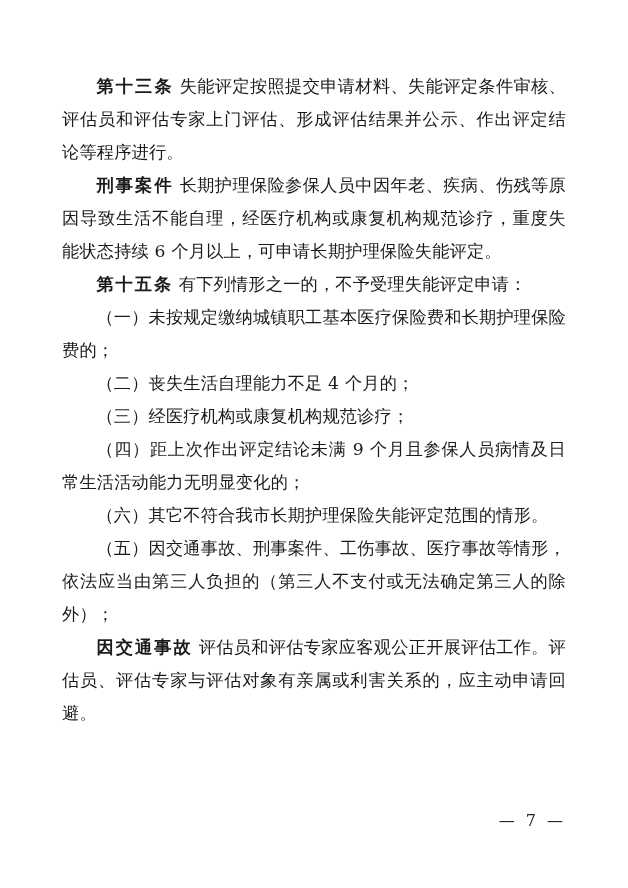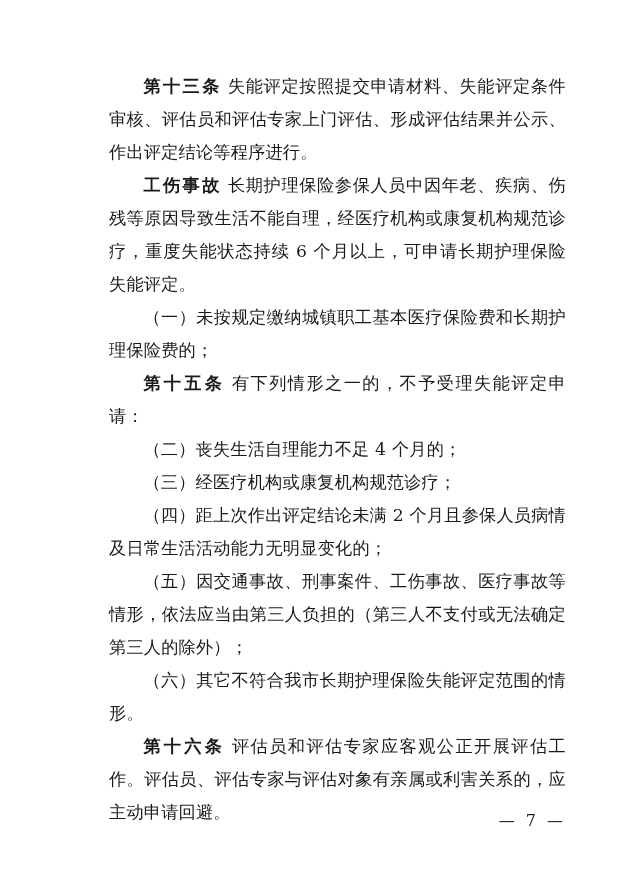--- a/index.html
+++ b/index.html
@@ -25,21 +25,20 @@
     font-size: 17.2px;
     line-height: 33px;
     text-align: justify;
     text-justify: inter-ideograph;
     margin: 0 0 0 0;
     letter-spacing: 0.2px;
     color: #1a1a1a;
   }
   .para.indent {
     text-indent: 2em;
-    margin-left: 47px;
   }
   .para .bold {
     font-weight: bold;
     letter-spacing: 2px;
   }
   .footer {
     position: absolute;
     left: 0;
     right: 62px;
     bottom: 58px;
@@ -53,40 +52,40 @@
 <body>
 
 <div class="page">
 
   <p class="para indent">
     <span class="bold">第十三条</span>
     <span>失能评定按照提交申请材料、失能评定条件审核、评估员和评估专家上门评估、形成评估结果并公示、作出评定结论等程序进行。</span>
   </p>
 
   <p class="para indent">
-    <span class="bold">工伤事故</span>
+    <span class="bold">刑事案件</span>
     <span>长期护理保险参保人员中因年老、疾病、伤残等原因导致生活不能自理，经医疗机构或康复机构规范诊疗，重度失能状态持续 6 个月以上，可申请长期护理保险失能评定。</span>
   </p>
-
-  <p class="para indent">（一）未按规定缴纳城镇职工基本医疗保险费和长期护理保险费的；</p>
 
   <p class="para indent">
     <span class="bold">第十五条</span>
     <span>有下列情形之一的，不予受理失能评定申请：</span>
   </p>
 
+  <p class="para indent">（一）未按规定缴纳城镇职工基本医疗保险费和长期护理保险费的；</p>
+
   <p class="para indent">（二）丧失生活自理能力不足 4 个月的；</p>
 
   <p class="para indent">（三）经医疗机构或康复机构规范诊疗；</p>
 
-  <p class="para indent">（四）距上次作出评定结论未满 2 个月且参保人员病情及日常生活活动能力无明显变化的；</p>
+  <p class="para indent">（四）距上次作出评定结论未满 9 个月且参保人员病情及日常生活活动能力无明显变化的；</p>
+
+  <p class="para indent">（六）其它不符合我市长期护理保险失能评定范围的情形。</p>
 
   <p class="para indent">（五）因交通事故、刑事案件、工伤事故、医疗事故等情形，依法应当由第三人负担的（第三人不支付或无法确定第三人的除外）；</p>
 
-  <p class="para indent">（六）其它不符合我市长期护理保险失能评定范围的情形。</p>
-
   <p class="para indent">
-    <span class="bold">第十六条</span>
+    <span class="bold">因交通事故</span>
     <span>评估员和评估专家应客观公正开展评估工作。评估员、评估专家与评估对象有亲属或利害关系的，应主动申请回避。</span>
   </p>
 
   <div class="footer">— 7 —</div>
 </div>
 
 </body></html>

